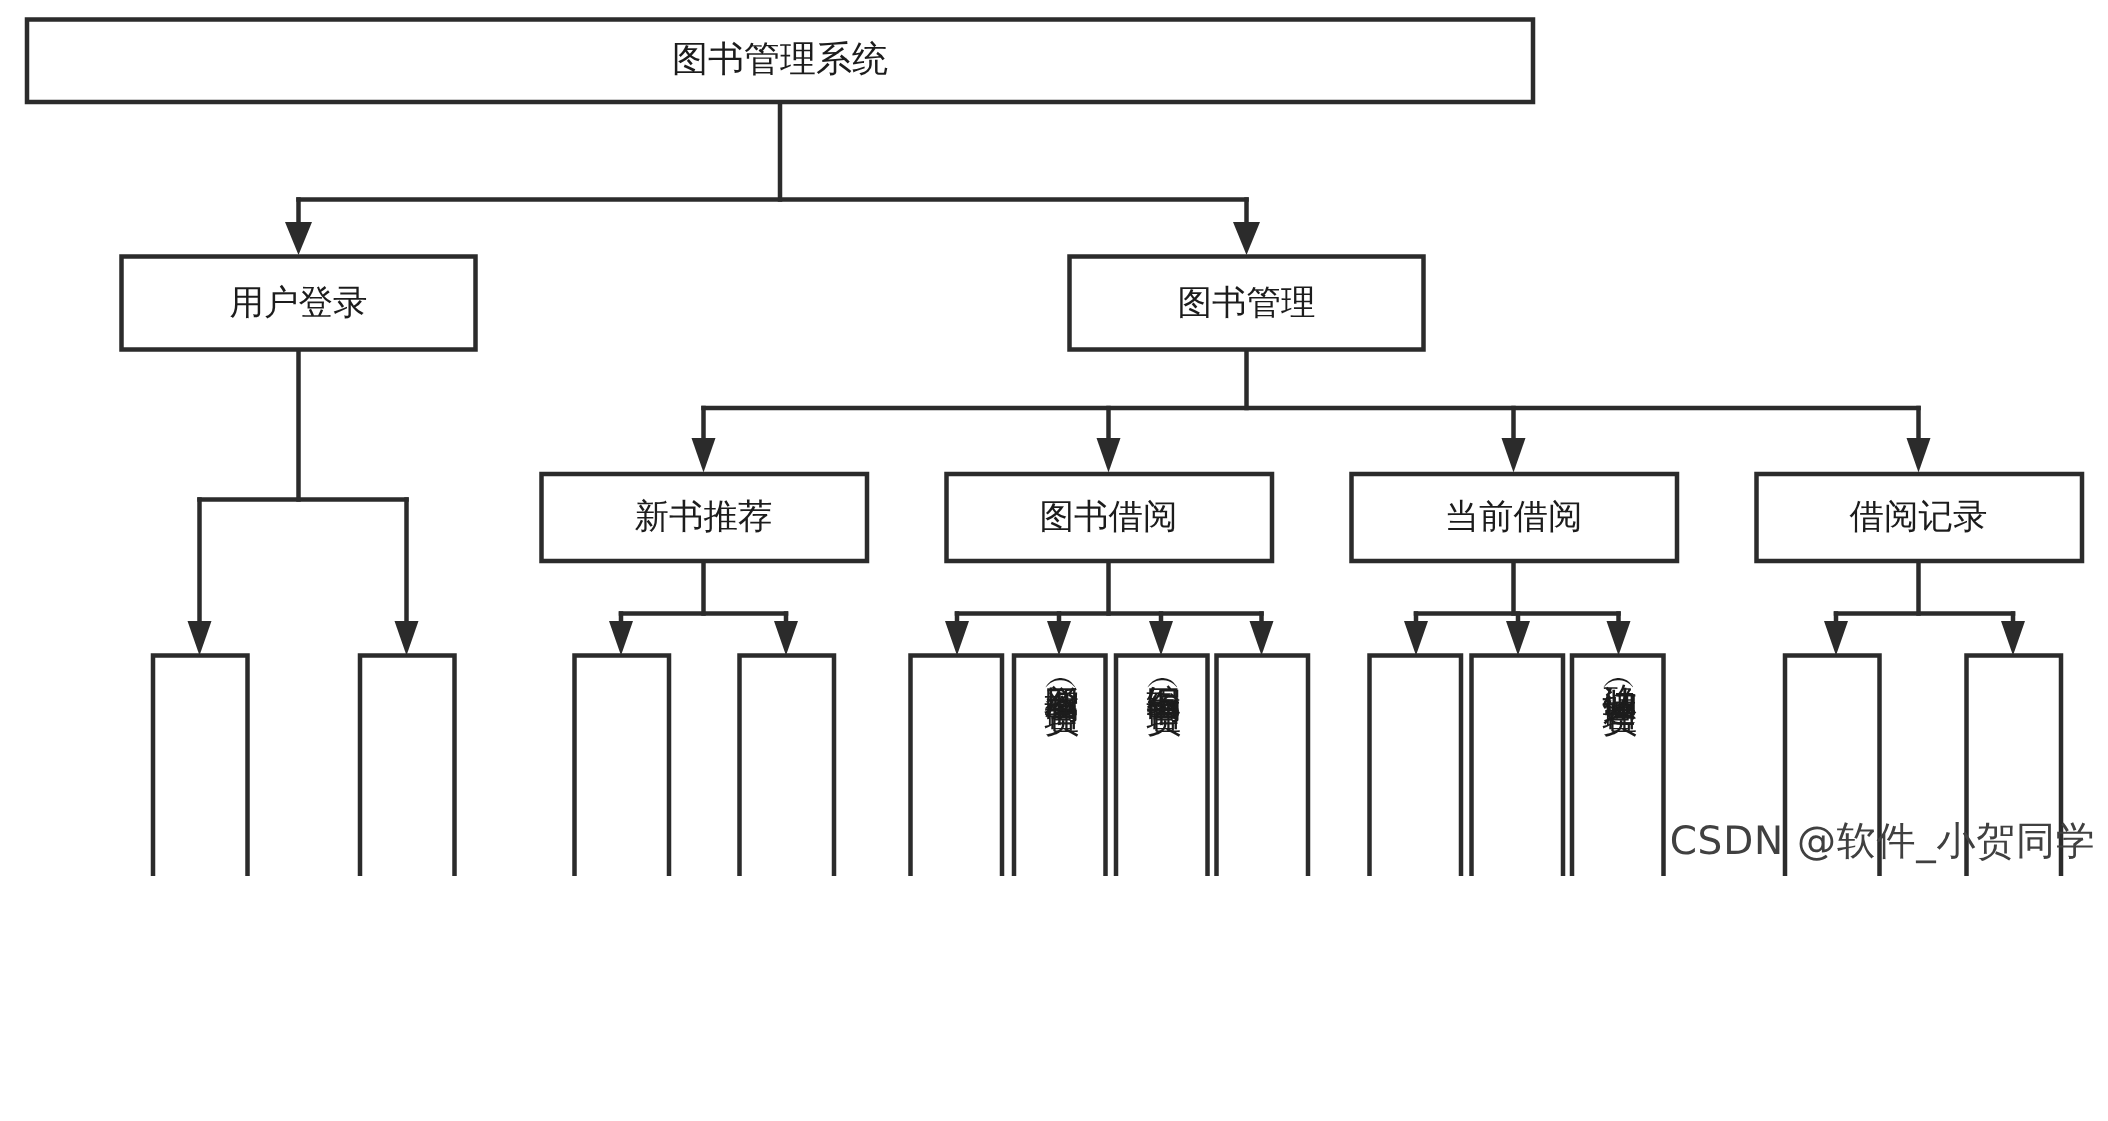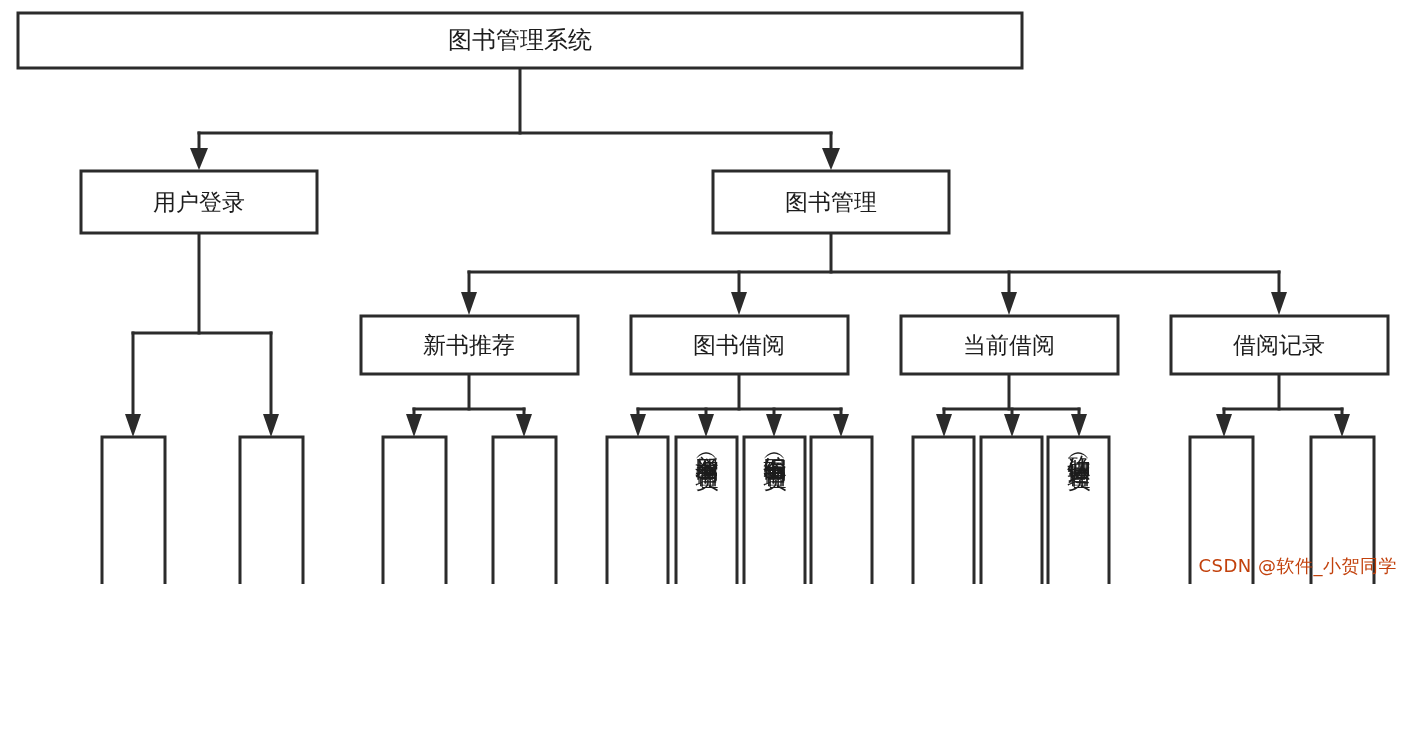--- a/index.html
+++ b/index.html
@@ -66,22 +66,22 @@
     line-height: 1.12;
     letter-spacing: 2px;
     color: #1c1c1c;
     white-space: nowrap;
   }
   .watermark {
     position: absolute;
     right: 8px;
     bottom: 6px;
     font-family: "DejaVu Sans", "Liberation Sans", sans-serif;
-    font-size: 18px;
-    color: #c2410c;
+    font-size: 26px;
+    color: #404040;
     white-space: nowrap;
     letter-spacing: 0.5px;
   }
 </style>
 </head>
 <body>
 
 <div id="diagram-root">
 
   <svg id="tree-svg" viewBox="0 0 1405 747">

